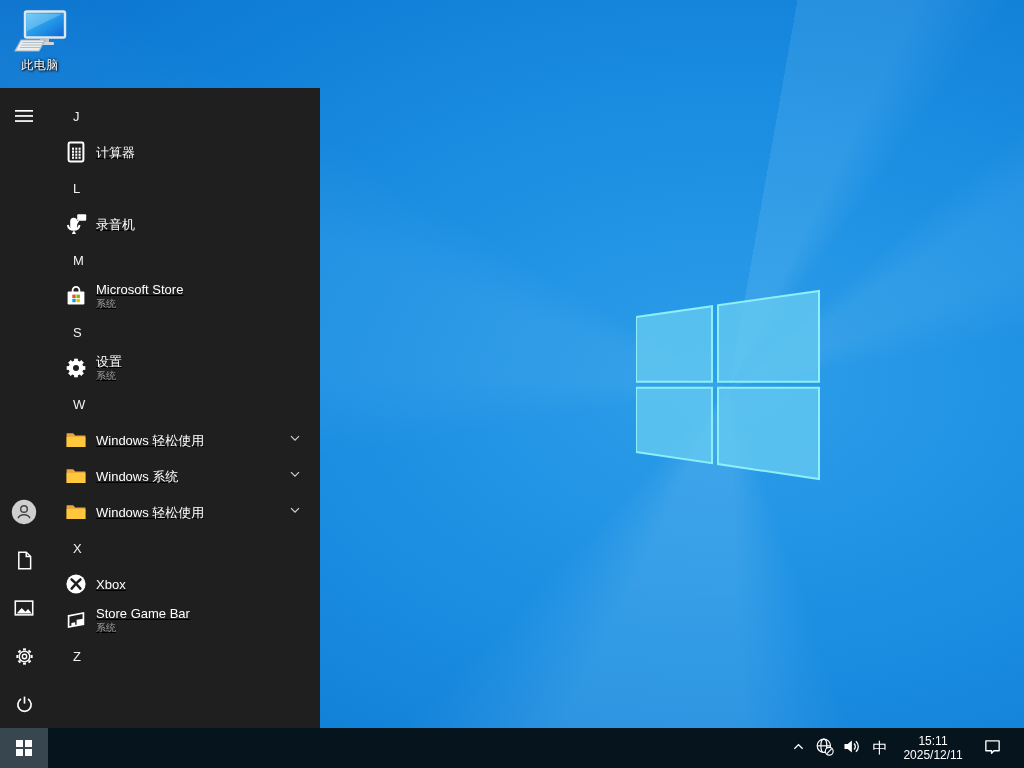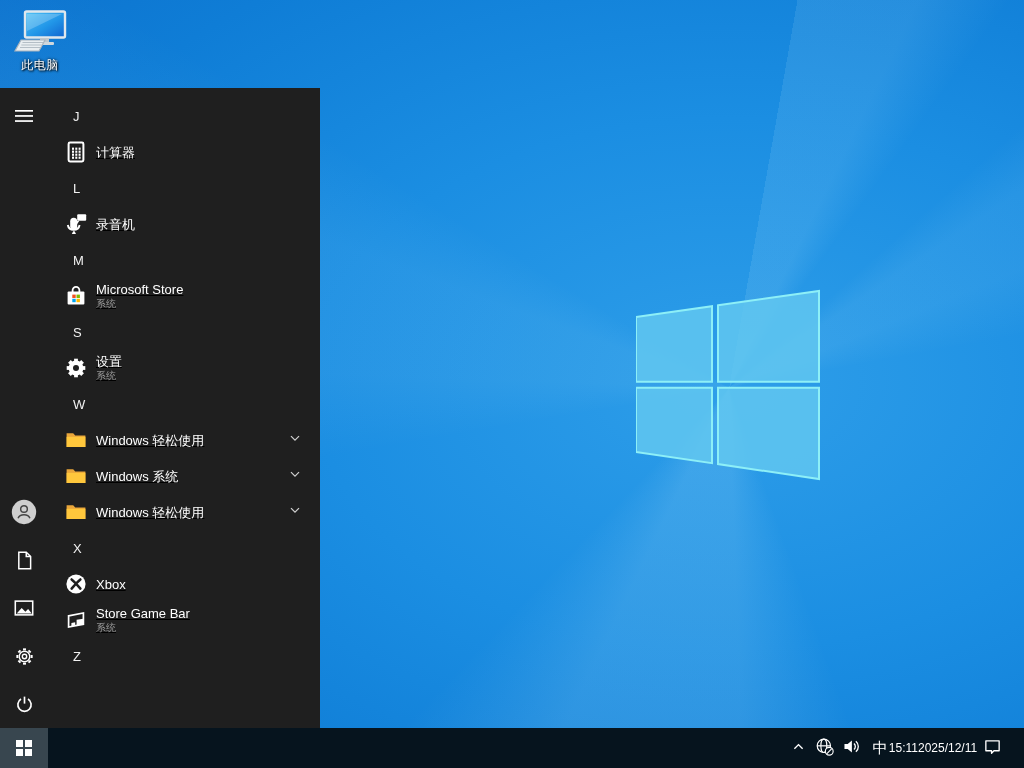--- a/index.html
+++ b/index.html
@@ -60,21 +60,21 @@
     grid-template-rows:7.5px 7.5px; gap:1.5px; }
   .winlogo i { background:#fff; display:block; }
   #tb-middle { flex:1; }
   #tray { display:flex; align-items:center; padding-right:4px; }
   .tray-btn { height:40px; display:flex; align-items:center; justify-content:center;
     cursor:pointer; color:#fff; }
   #tray-chevron { width:26px; }
   #tray-network { width:26px; }
   #tray-volume { width:28px; }
   #tray-ime { width:30px; font-size:15px; }
-  #tray-clock { width:76px; flex-direction:row; font-size:12px; line-height:14px;
+  #tray-clock { width:76px; flex-direction:column; font-size:12px; line-height:14px;
     text-align:center; }
   #tray-action { width:42px; }
   #show-desktop { width:7px; border-left:1px solid rgba(255,255,255,0.35); cursor:pointer; }
 </style>
 </head>
 <body>
 
 <div id="stage">
 
   <div id="desktop">

